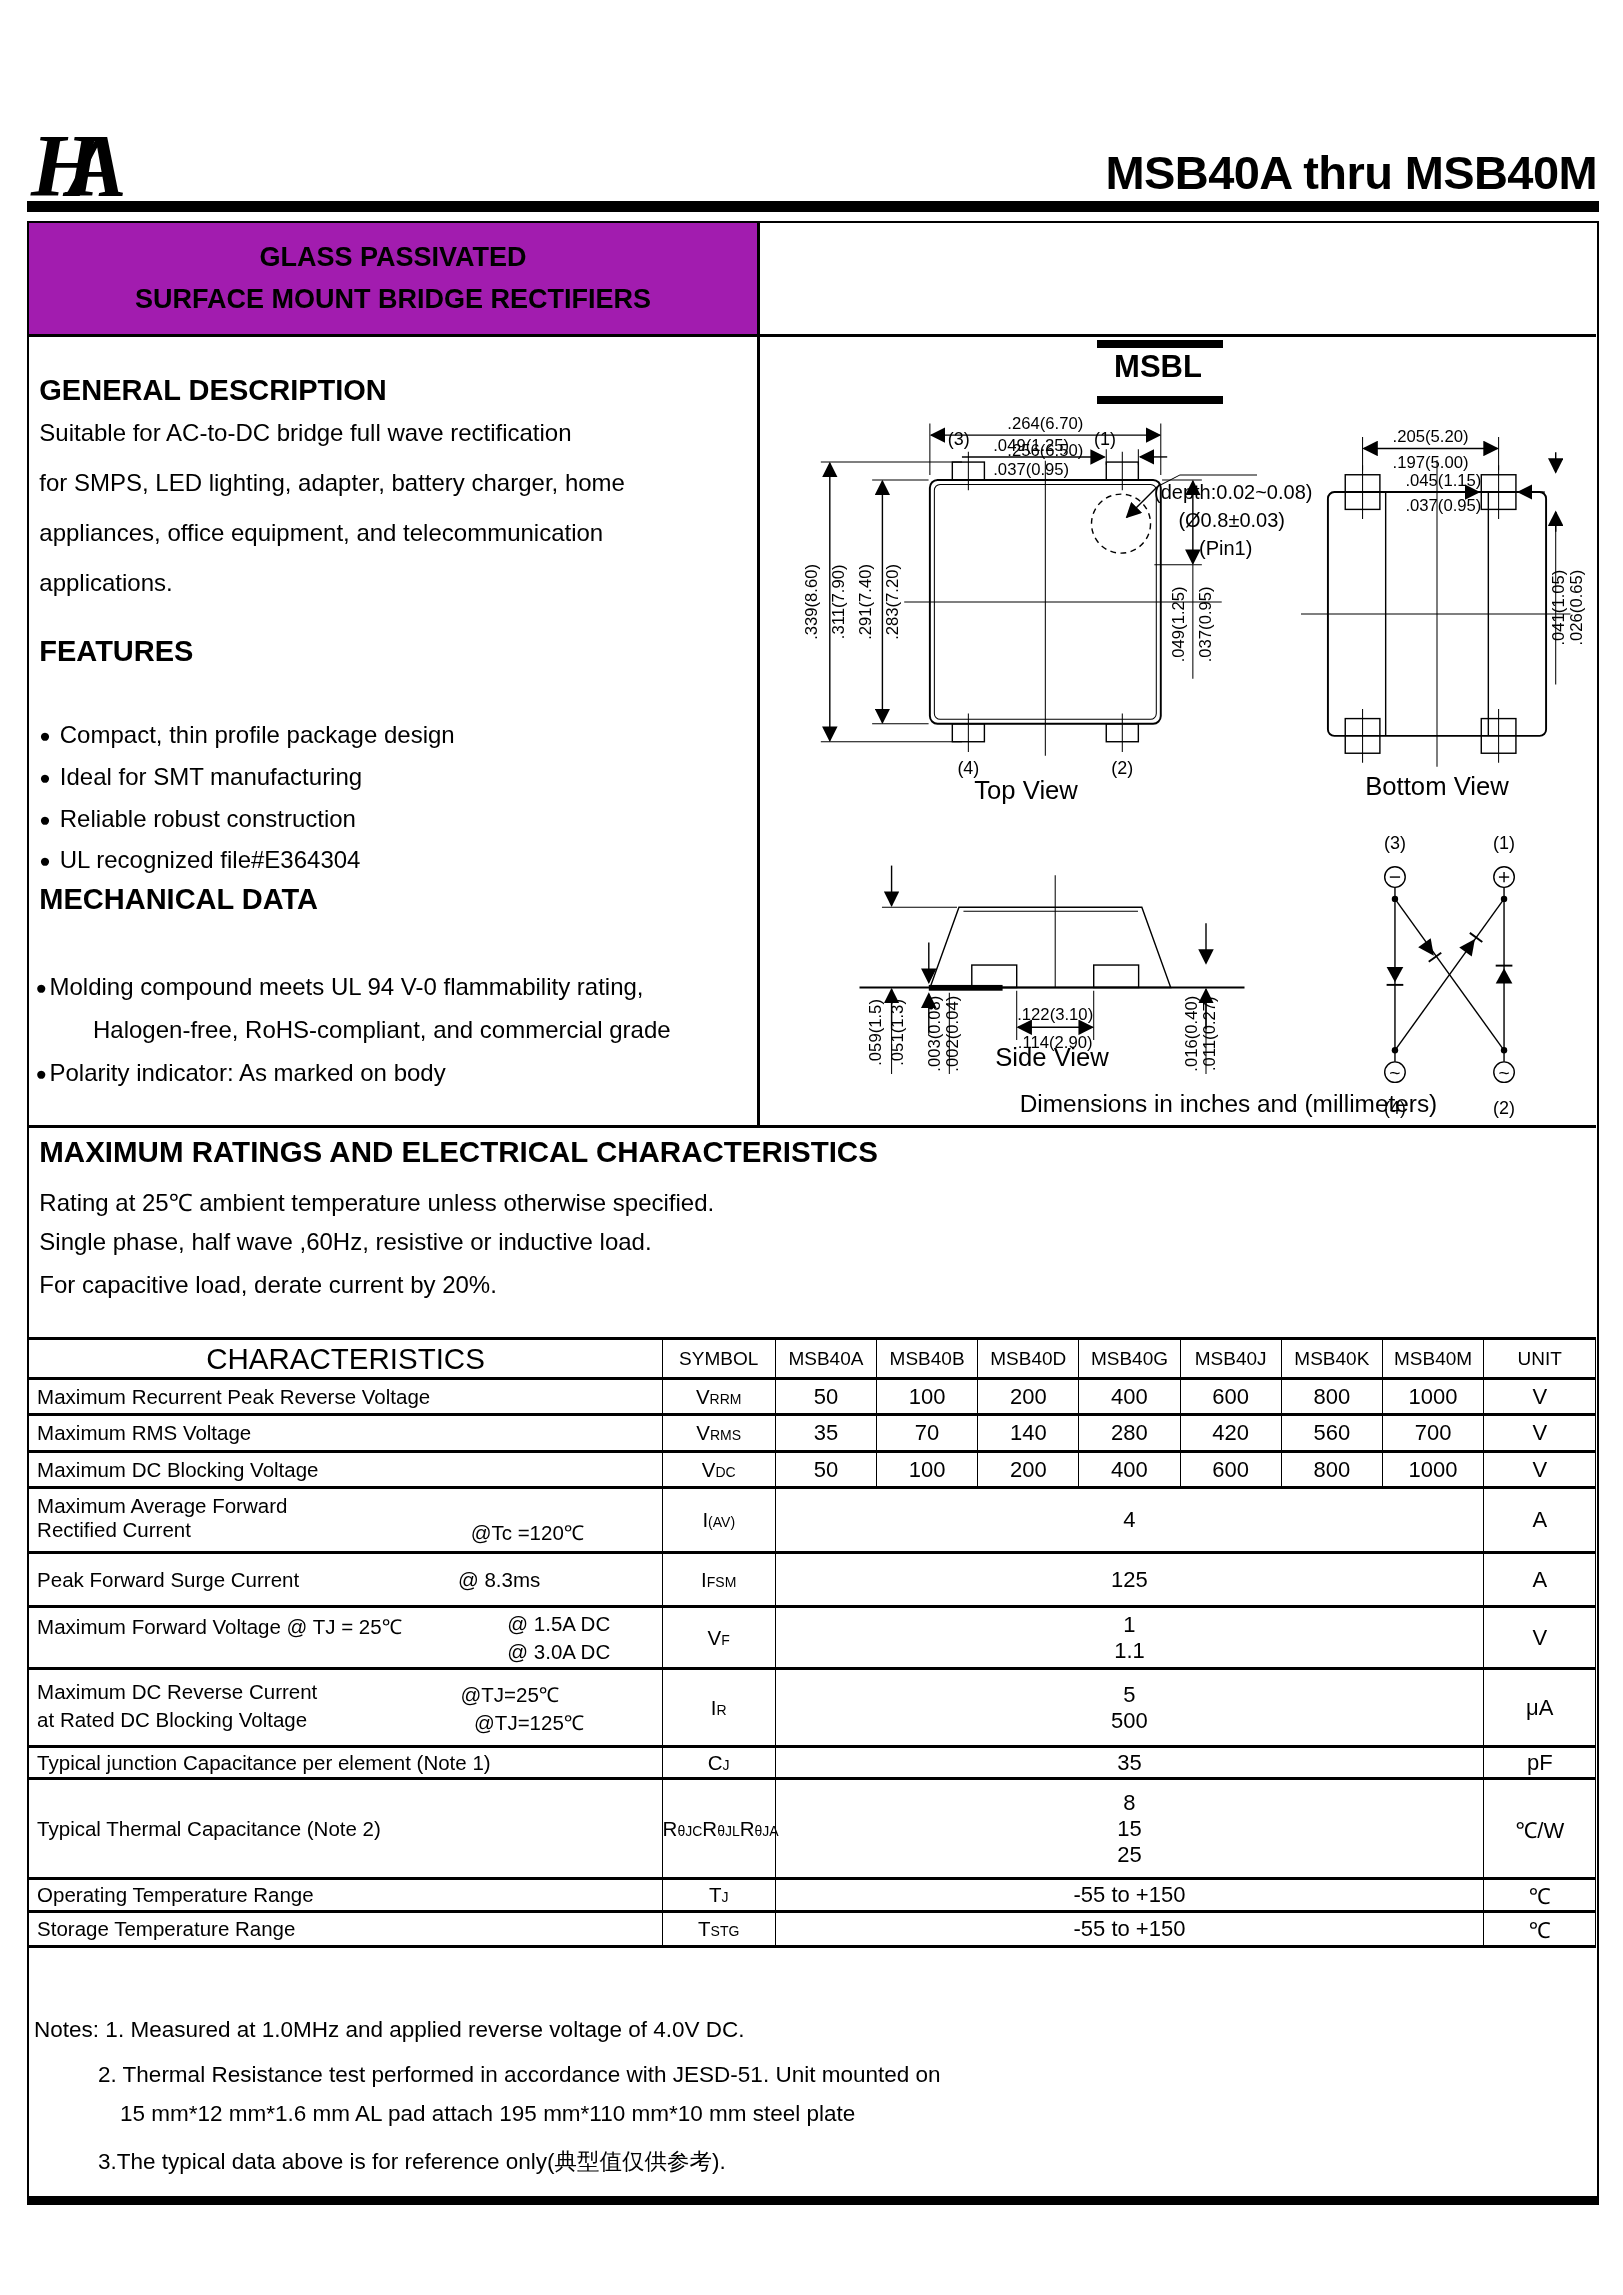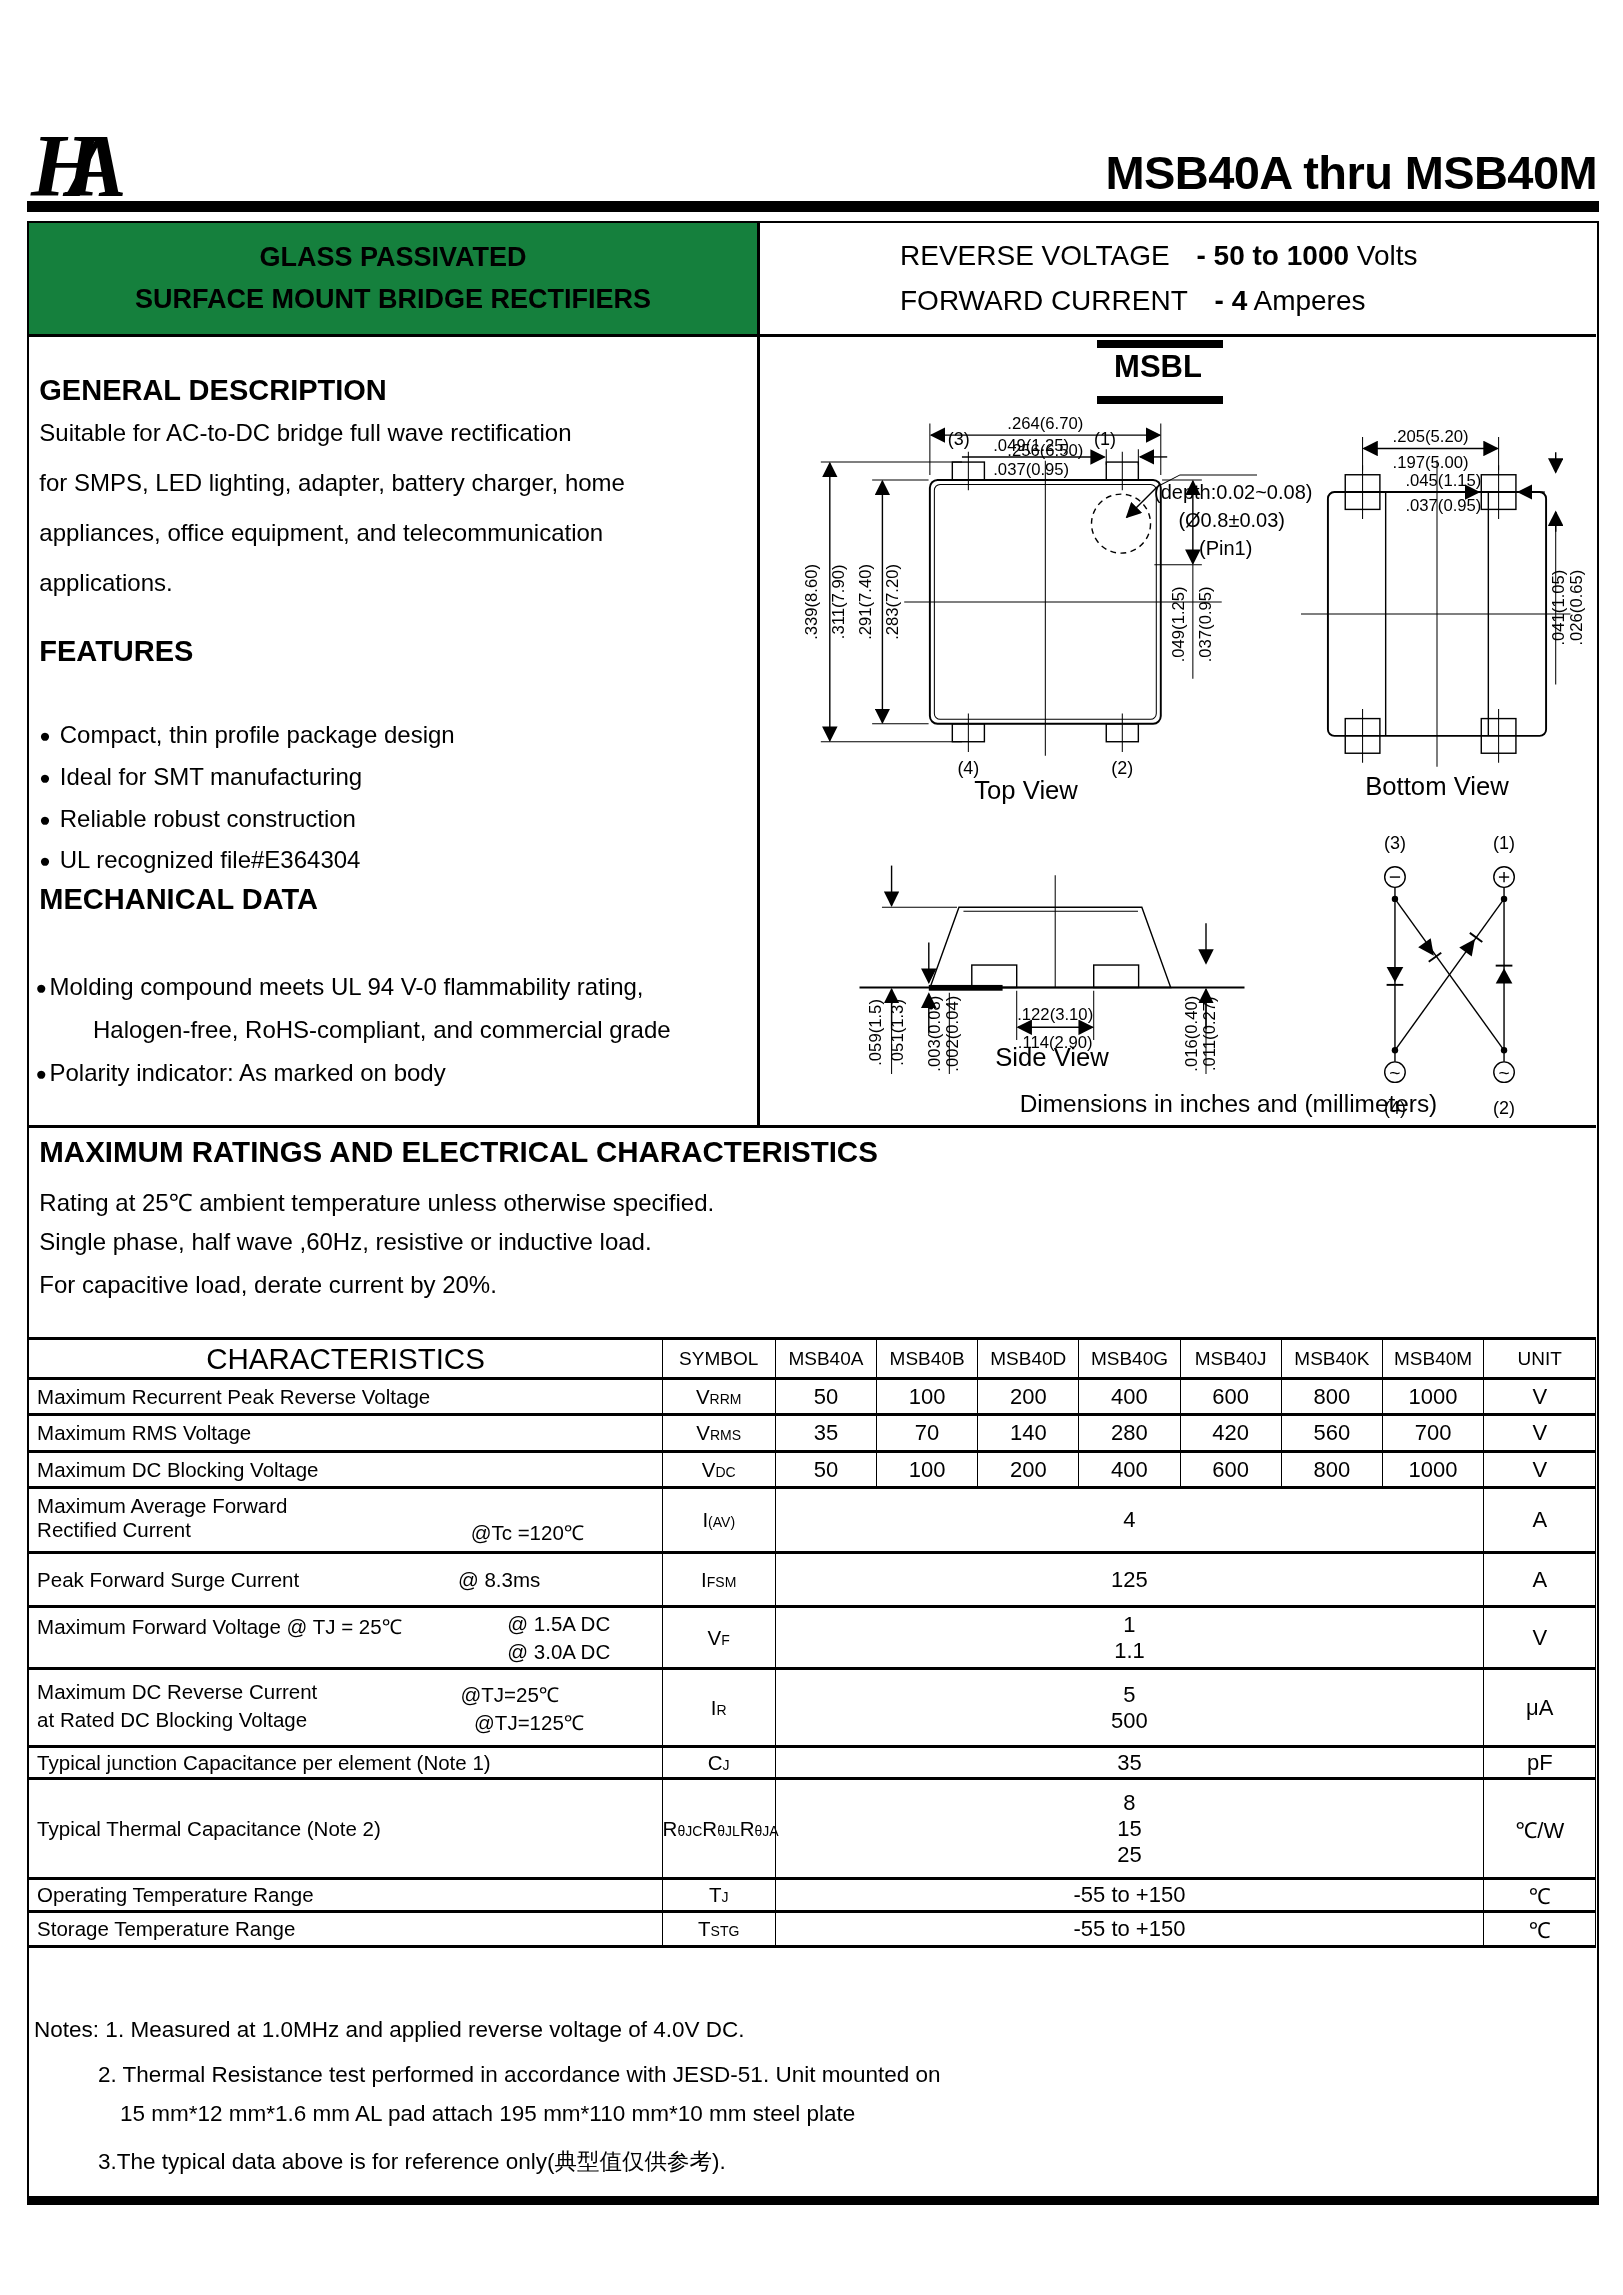--- a/index.html
+++ b/index.html
@@ -16,21 +16,21 @@
   .header-rule { position:absolute; left:27px; top:201px; width:1572px; height:11px; background:#000; }
 
   
   .content { position:absolute; left:27px; top:221px; width:1572px; height:1984px;
              border:2.6px solid #000; border-bottom:9px solid #000; }
   .vdiv  { position:absolute; left:728px; top:0; width:2.6px; height:905px; background:#000; }
   .hline-banner { position:absolute; left:0; top:111px; width:1567px; height:2.6px; background:#000; }
   .hline-section { position:absolute; left:0; top:902px; width:1567px; height:2.6px; background:#000; }
 
   
-  .banner-left { position:absolute; left:0; top:0; width:728px; height:111px; background:#15803d;
+  .banner-left { position:absolute; left:0; top:0; width:728px; height:111px; background:#a21caf;
                  display:flex; flex-direction:column; justify-content:center; align-items:center; gap:11.5px; }
   .banner-left div { font-size:27px; font-weight:bold; }
   .banner-right { position:absolute; left:731px; top:0; width:836px; height:111px;
                   display:flex; flex-direction:column; justify-content:center; gap:13px; padding-left:140px; }
   .bv-line { font-size:28px; }
   .bv-line .gap { display:inline-block; width:19px; }
   .bv-bold { font-weight:bold; }
 
   
   .sec-head { position:absolute; font-size:29px; font-weight:bold; }
@@ -99,32 +99,20 @@
   <div class="header-rule"></div>
 
   <div class="content">
     <div class="vdiv"></div>
     <div class="hline-banner"></div>
     <div class="hline-section"></div>
 
     <div class="banner-left">
       <div>GLASS PASSIVATED</div>
       <div>SURFACE MOUNT BRIDGE RECTIFIERS</div>
-    </div>
-    <div class="banner-right">
-      <div class="bv-line">
-        <span>REVERSE VOLTAGE</span><span class="gap"></span>
-        <span class="bv-bold">- 50 to 1000</span>
-        <span>Volts</span>
-      </div>
-      <div class="bv-line">
-        <span>FORWARD CURRENT</span><span class="gap"></span>
-        <span class="bv-bold">- 4</span>
-        <span>Amperes</span>
-      </div>
     </div>
 
     <div class="sec-head" style="left:10.3px; top:151px;">GENERAL DESCRIPTION</div>
     <div class="body-line" style="left:10.3px; top:196px;">Suitable for AC-to-DC bridge full wave rectification</div>
     <div class="body-line" style="left:10.3px; top:246px;">for SMPS, LED lighting, adapter, battery charger, home</div>
     <div class="body-line" style="left:10.3px; top:296px;">appliances, office equipment, and telecommunication</div>
     <div class="body-line" style="left:10.3px; top:346px;">applications.</div>
 
     <div class="sec-head" style="left:10.3px; top:412px;">FEATURES</div>
     <div class="bullet-line" style="left:10.3px; top:459px;"><span class="b">●</span><span>Compact, thin profile package design</span></div>

